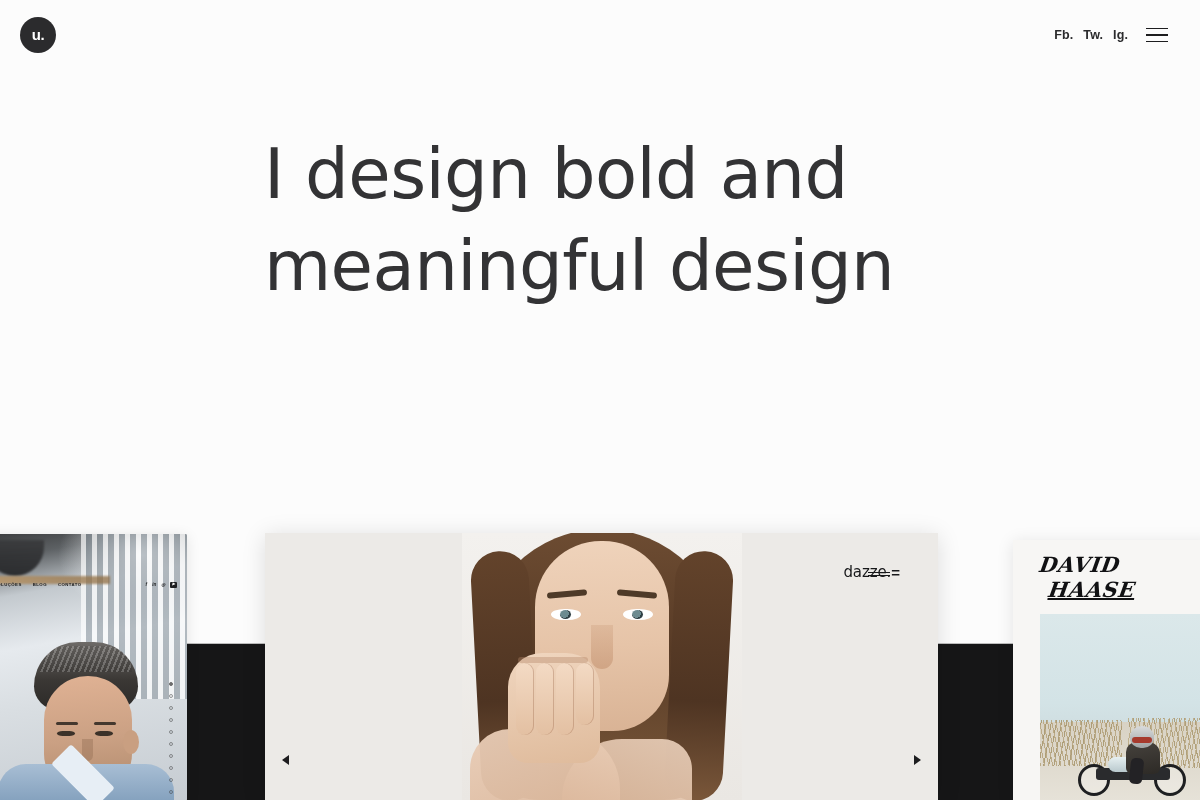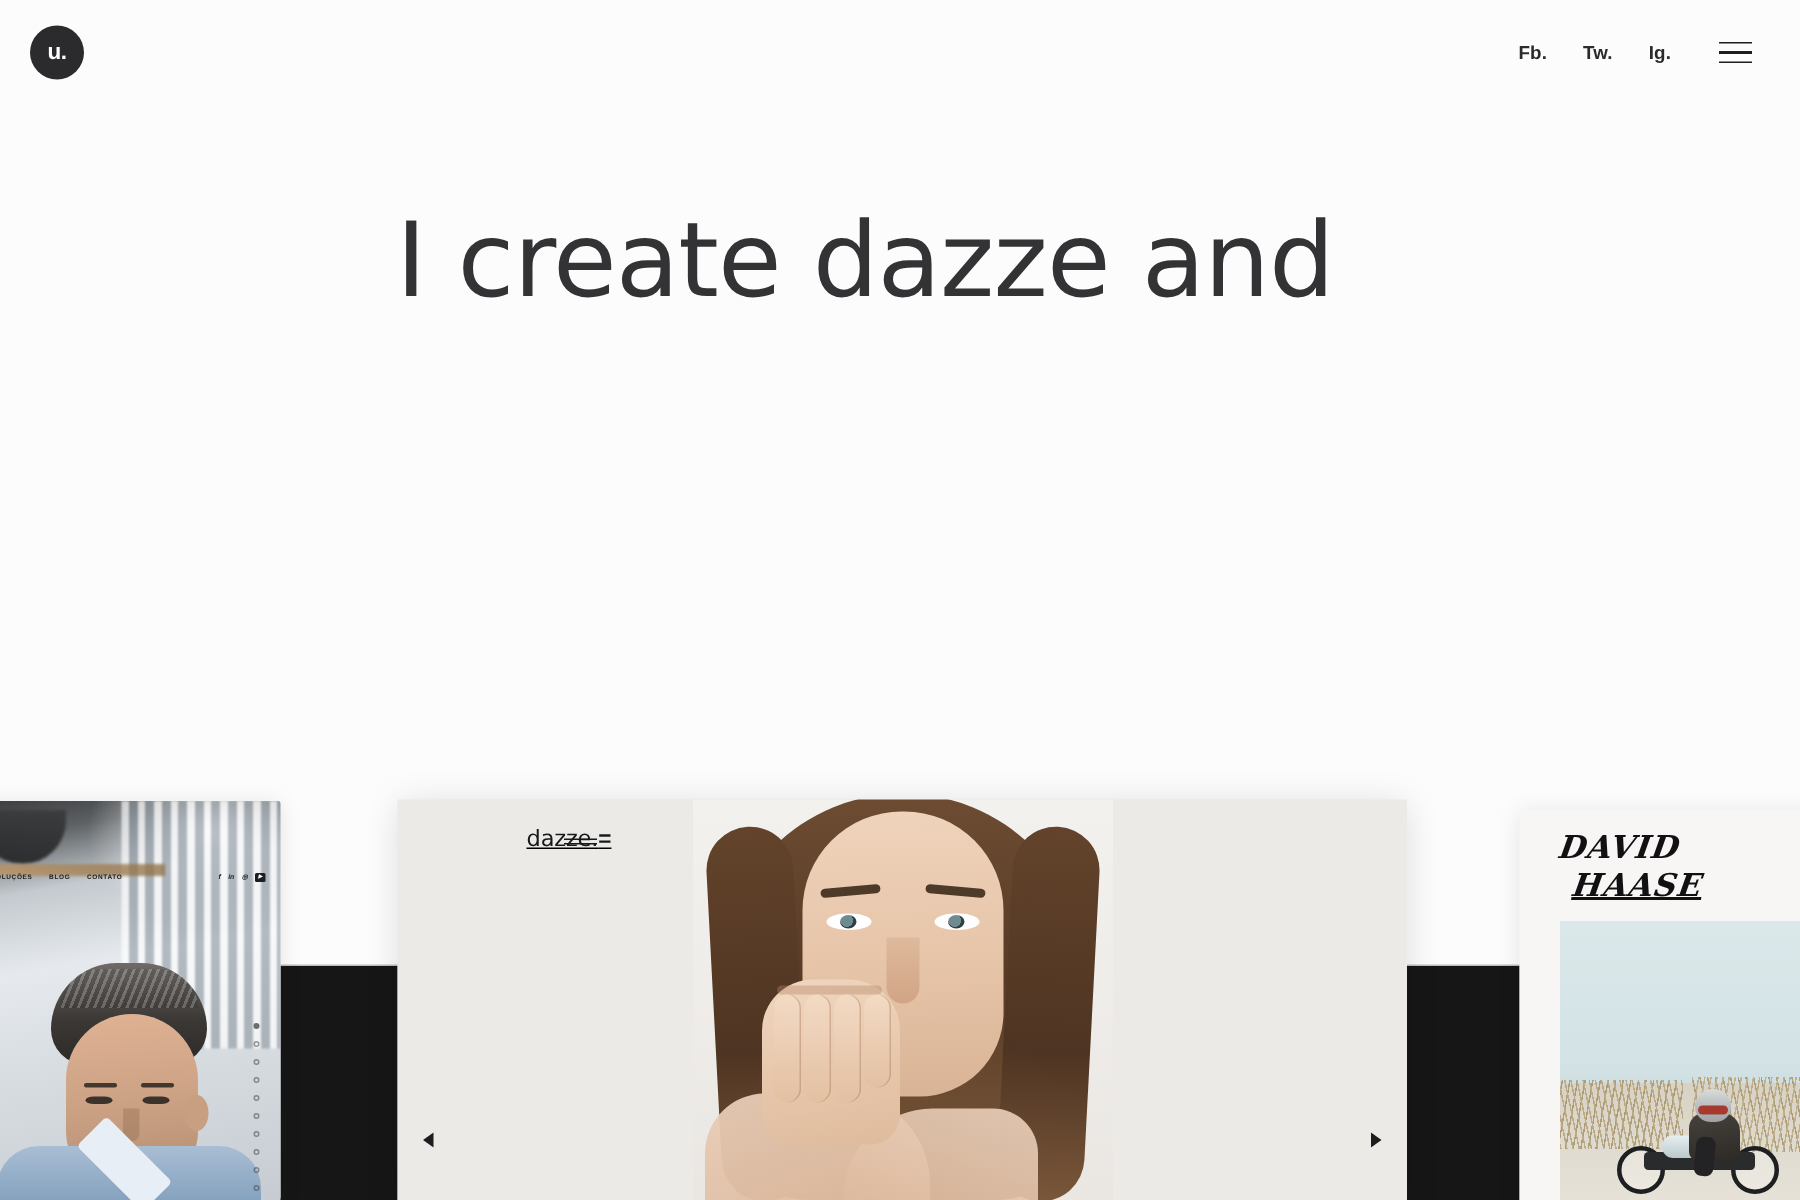--- a/index.html
+++ b/index.html
@@ -20,21 +20,21 @@
     padding:0 32px 0 20px;
     z-index:40;
   }
   .logo-mark{
     width:36px; height:36px; border-radius:50%;
     background:#2b2b2d; color:#ffffff;
     display:flex; align-items:center; justify-content:center;
     font-size:15px; font-weight:700; letter-spacing:-0.3px;
     line-height:1; padding-bottom:1px; cursor:pointer;
   }
-  .nav-right{ display:flex; align-items:center; gap:24px; }
+  .nav-right{ display:flex; align-items:center; gap:10px; }
   .nav-link{
     font-size:12.5px; font-weight:700; color:#2b2b2d;
     letter-spacing:0.1px; cursor:pointer; text-decoration:none;
   }
   .hamburger{
     width:22px; height:15px; display:flex; flex-direction:column;
     justify-content:space-between; cursor:pointer; margin-left:8px;
   }
   .hamburger span{ display:block; height:1.8px; width:100%; background:#1d1d1f; }
 
@@ -156,23 +156,23 @@
   }
   .cl-dots i.on{ background:#6d6d6d; border-color:#6d6d6d; }
 
   
   .card-center{
     position:absolute; left:265px; top:533px; width:673px; height:267px;
     background:#eceae7; overflow:hidden;
     box-shadow:0 3px 22px rgba(0,0,0,.13);
   }
   .cc-topbar{
-    position:absolute; left:0; top:3px; width:100%; height:46px;
-    display:flex; align-items:center; justify-content:flex-start;
-    padding:0 38px 0 86px; z-index:6;text-decoration:underline;
+    position:absolute; left:0; top:16px; width:100%; height:46px;
+    display:flex; align-items:center; justify-content:flex-end;
+    padding:0 38px 0 86px; z-index:6;
   }
   .cc-logo{
     font-size:15px; color:#17181a; letter-spacing:-0.1px;
     font-family:"DejaVu Sans", sans-serif; position:relative; cursor:pointer;
   }
   .cc-logo .strike{
     position:absolute; left:25px; top:9px; width:22px; height:4px;
     border-top:1.4px solid #17181a; border-bottom:1.4px solid #17181a;
   }
   .cc-menu{ font-size:15px; font-weight:700; color:#17181a; cursor:pointer; line-height:1; }
@@ -339,21 +339,22 @@
     <a class="nav-link">Ig.</a>
     <div class="hamburger">
       <span></span>
       <span></span>
       <span></span>
     </div>
   </nav>
 </header>
 
 <section class="hero">
-  <div class="hero-line">I create dazze and</div>
+  <div class="hero-line">I design bold and</div>
+  <div class="hero-line">meaningful design</div>
 </section>
 
 <section class="showcase"></section>
 
 <div class="panel-dark panel-left"></div>
 <div class="panel-dark panel-right"></div>
 
 <article class="card-left">
   <div class="cl-photo">
     <div class="cl-blinds"></div>

